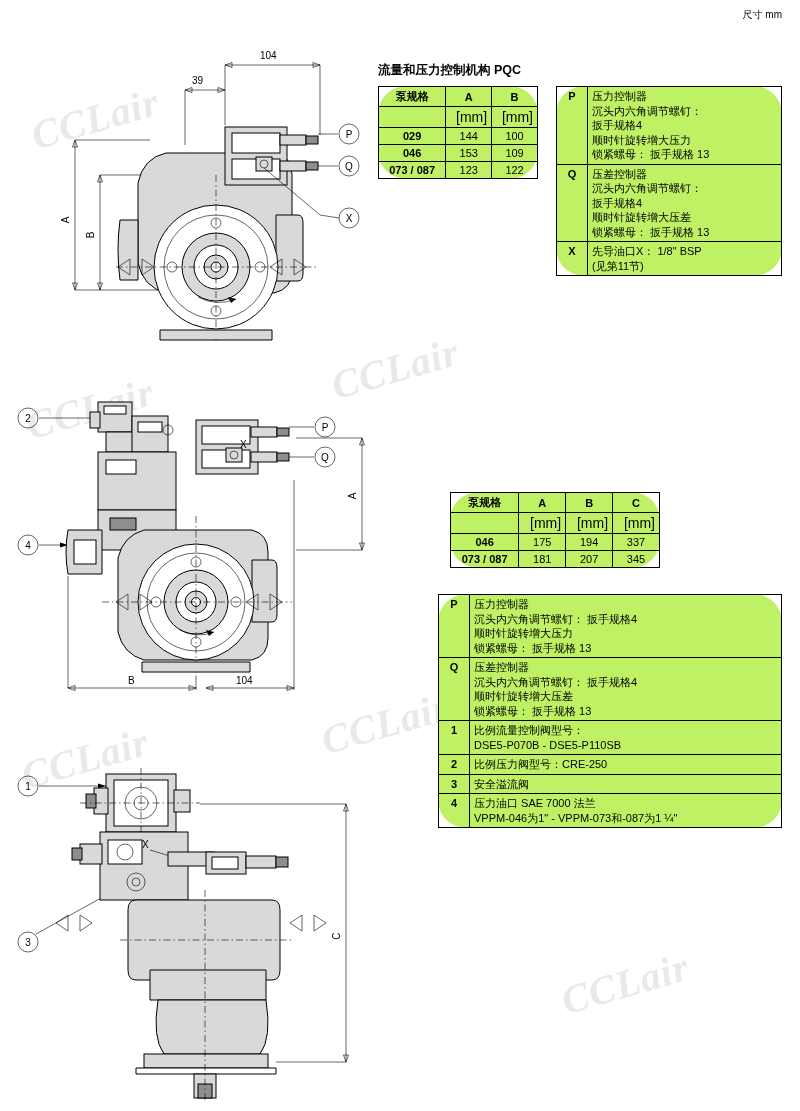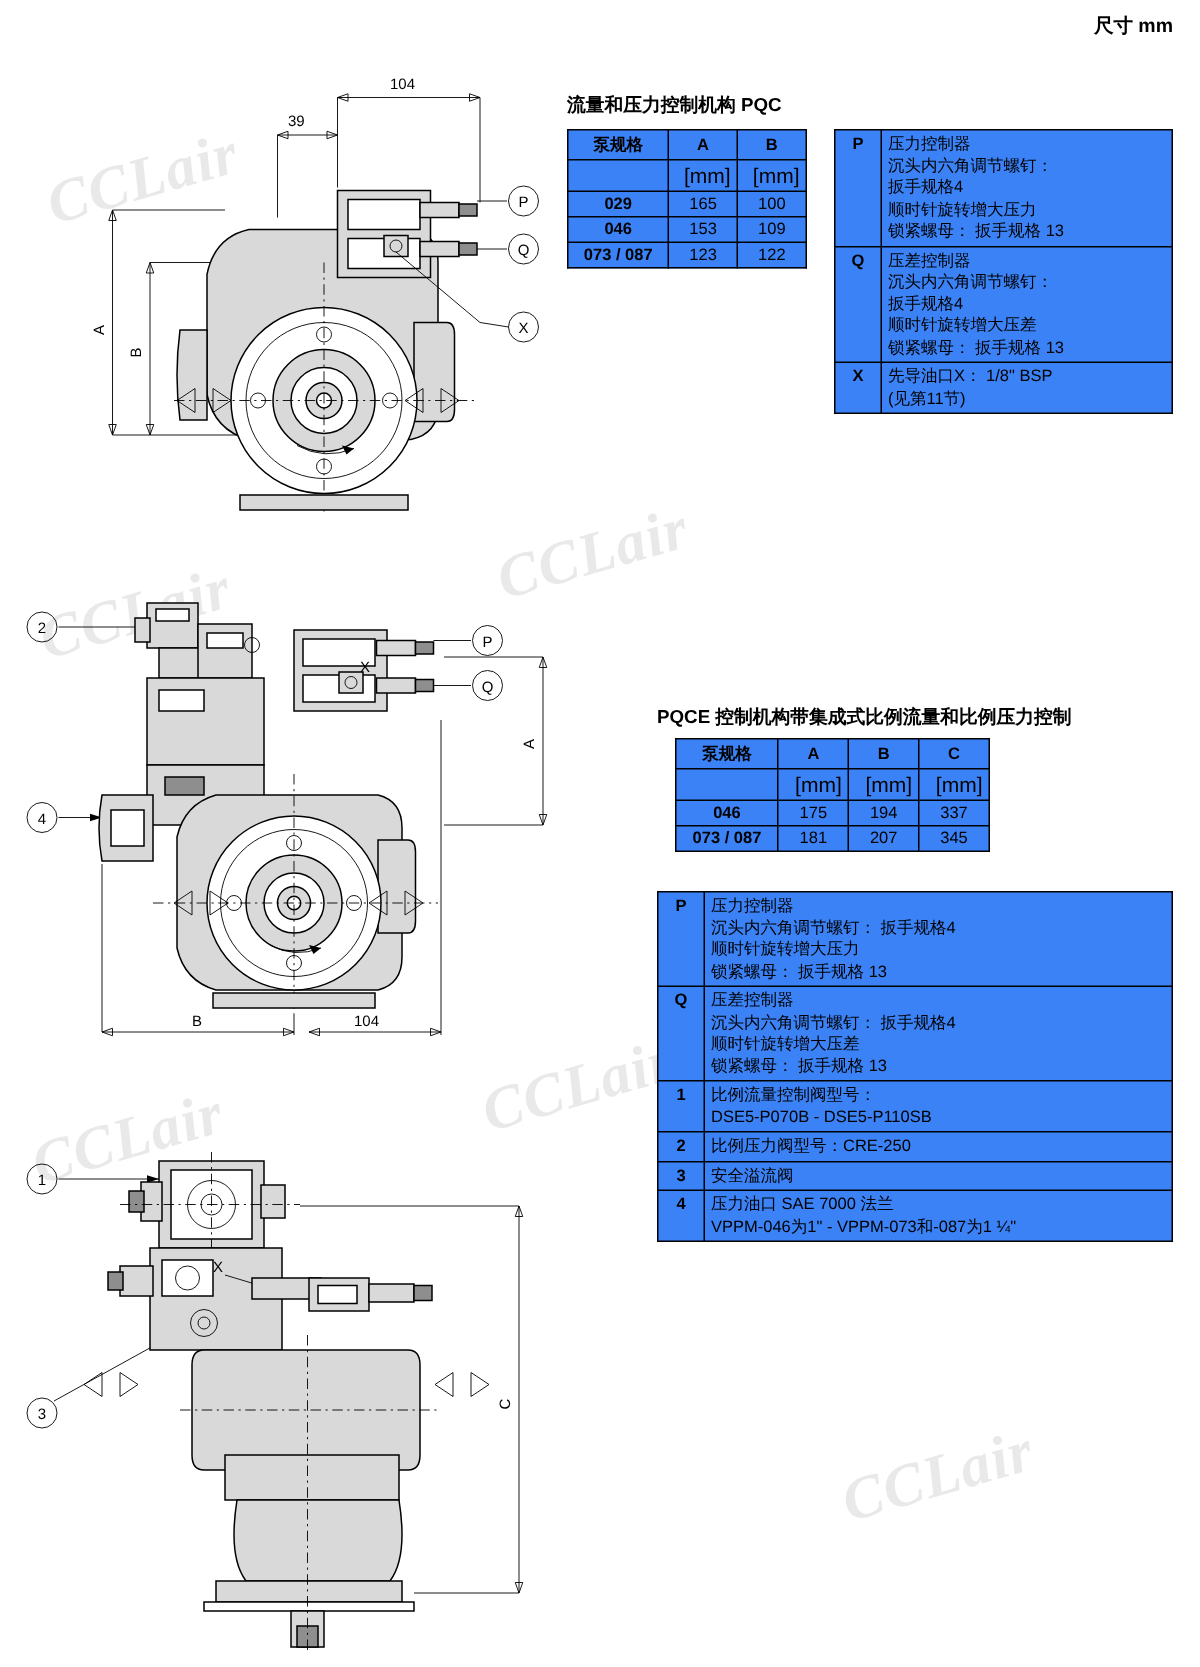--- a/index.html
+++ b/index.html
@@ -25,32 +25,31 @@
     white-space:nowrap;
     transform:rotate(-16deg);
     user-select:none;
     z-index:0;
   }
 
   
   .unit-note{
     position:absolute;
     right:18px;top:8px;
-    font-size:13px;
-    font-weight:bold;
+    font-size:10px;
   }
   .tbl-title{
     position:absolute;
     font-size:12.5px;
     font-weight:bold;
     z-index:3;
   }
 
   
-  table{border-collapse:collapse;position:absolute;background:#3b82f6;z-index:3;}
+  table{border-collapse:collapse;position:absolute;background:#bef264;z-index:3;border-radius:28px;}
   table td,table th{
     border:1px solid #000;
     font-size:11px;
     padding:2px 4px;
     vertical-align:middle;
   }
   .dim-table td{text-align:center;}
   .dim-table .hd{font-weight:bold;}
   .dim-table .unit{font-size:14px;text-align:right;}
   .dim-table .sz{font-weight:bold;text-align:center;}
@@ -96,21 +95,21 @@
       <td class="hd" style="width:40px;">A</td>
       <td class="hd" style="width:40px;">B</td>
     </tr>
     <tr>
       <td class="unit"></td>
       <td class="unit">[mm]</td>
       <td class="unit">[mm]</td>
     </tr>
     <tr>
       <td class="sz">029</td>
-      <td>165</td>
+      <td>144</td>
       <td>100</td>
     </tr>
     <tr>
       <td class="sz">046</td>
       <td>153</td>
       <td>109</td>
     </tr>
     <tr>
       <td class="sz">073 / 087</td>
       <td>123</td>
@@ -231,21 +230,20 @@
 
       <line class="thin" x1="244" y1="133" x2="300" y2="180"></line>
       <circle class="thin" cx="329" cy="183" r="10" fill="#fff"></circle>
       <line class="thin" x1="300" y1="180" x2="319" y2="183"></line>
       <text class="cirtxt" x="329" y="187">X</text>
 
       <path class="fillg" d="M140 295 h112 v10 h-112 z"></path>
     </svg>
   </div>
 
-  <div class="tbl-title" style="left:438px;top:470px;">PQCE 控制机构带集成式比例流量和比例压力控制</div>
 
   <table class="dim-table" style="left:450px;top:492px;width:210px;">
     <tbody>
         <tr>
       <td class="hd" style="width:84px;">泵规格</td>
       <td class="hd" style="width:42px;">A</td>
       <td class="hd" style="width:42px;">B</td>
       <td class="hd" style="width:42px;">C</td>
     </tr>
     <tr>

